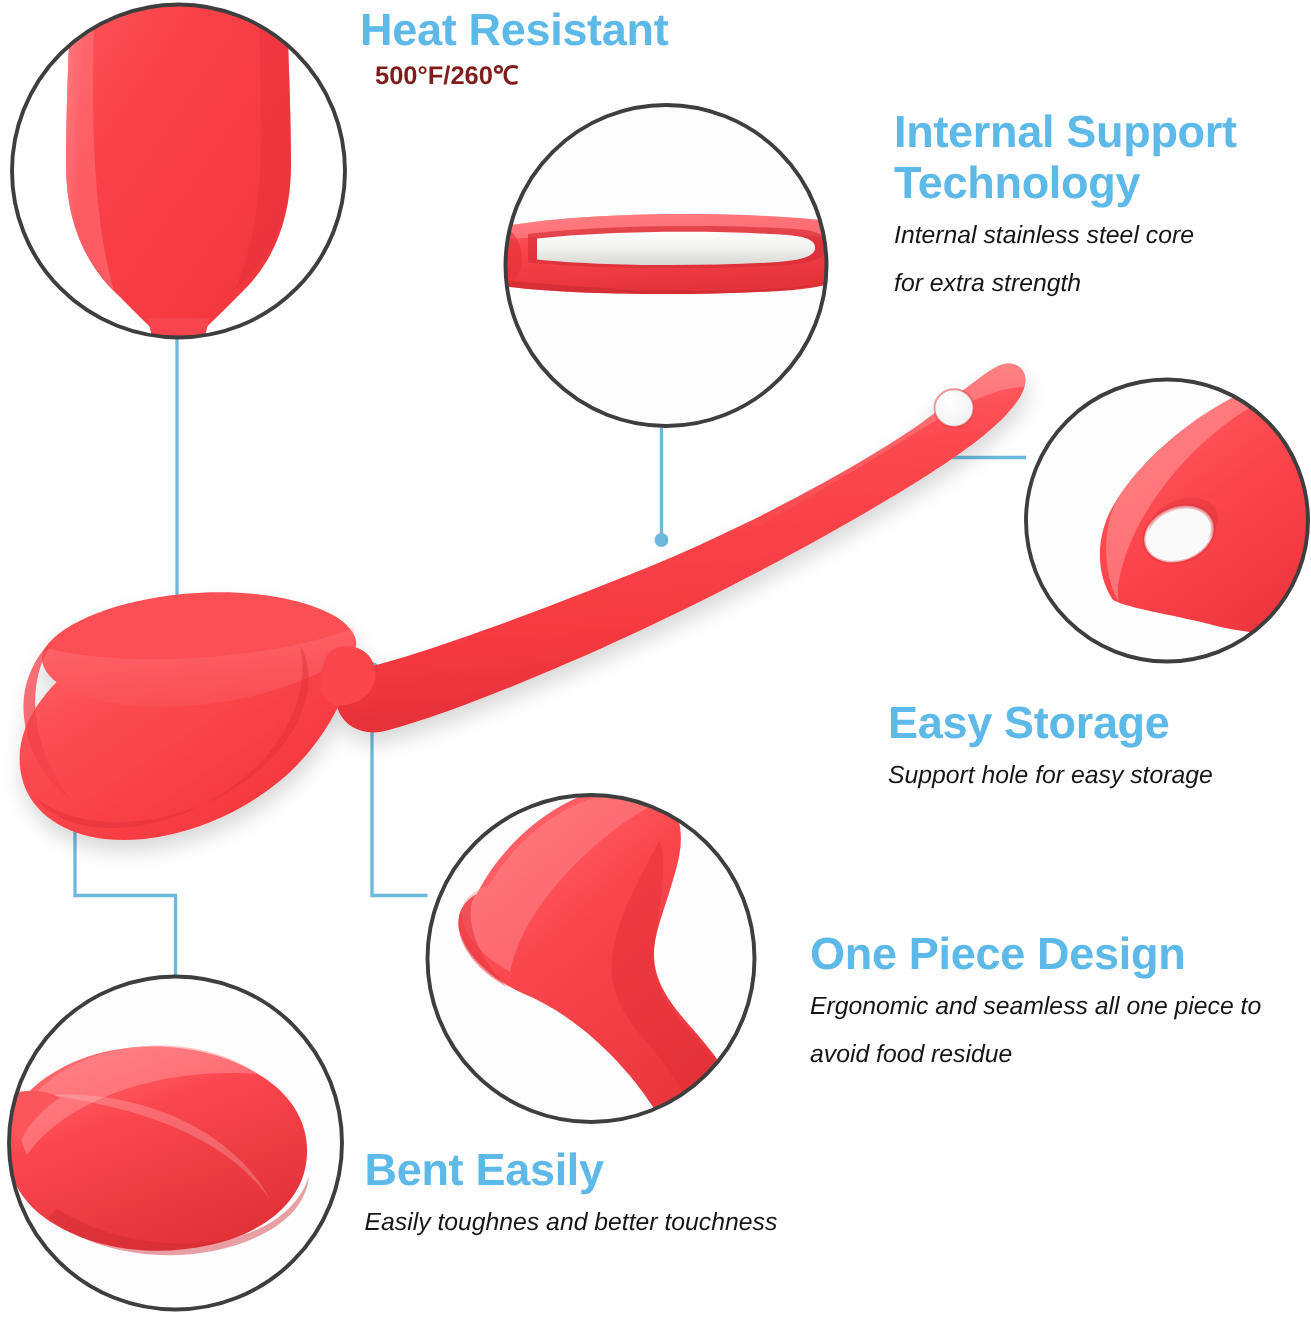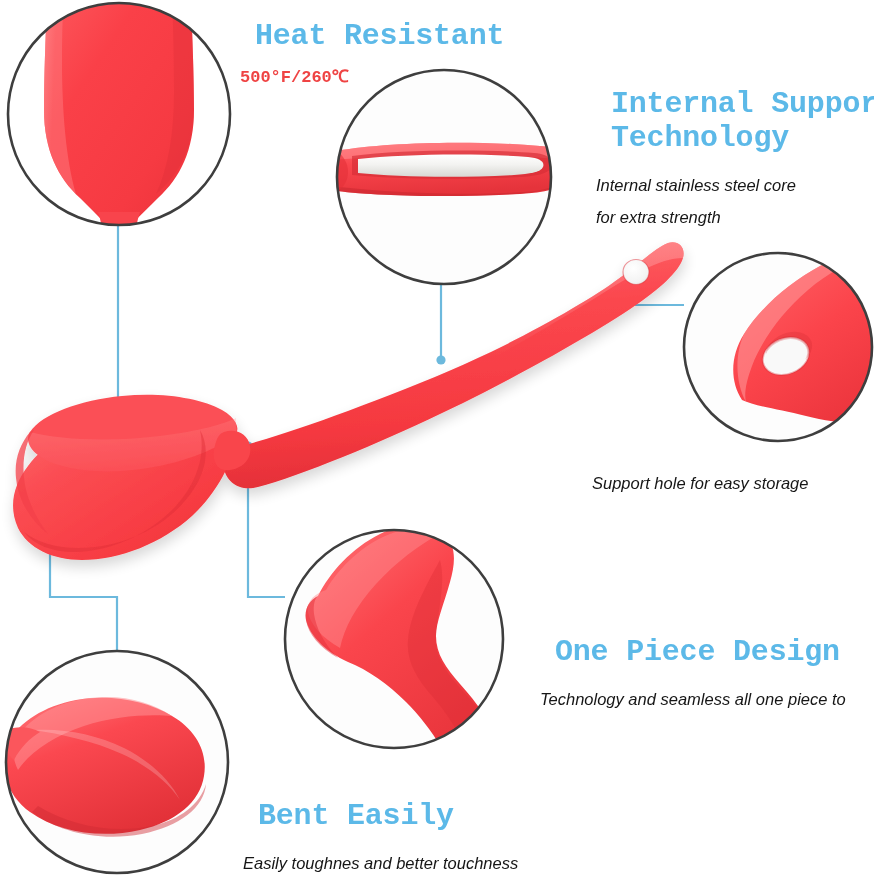--- a/index.html
+++ b/index.html
@@ -22,55 +22,55 @@
     position: absolute;
     left: 0;
     top: 0;
     width: 874px;
     height: 883px;
   }
   .txt-block {
     position: absolute;
   }
   .f-title {
-    font-family: Liberation Mono, monospace;
+    font-family: Liberation Sans, sans-serif;
     font-weight: bold;
     font-size: 30px;
     line-height: 34px;
     color: #5cb9e8;
     letter-spacing: -0.2px;
     white-space: nowrap;
-    margin: 15px;
+    margin: 0;
   }
   .f-title.two-line {
     white-space: normal;
     width: 290px;
   }
   .f-sub {
     font-family: "Liberation Sans", sans-serif;
     font-style: italic;
     font-size: 16.5px;
     line-height: 30px;
     color: #161616;
     margin: 2px 0 0 0;
   }
   .f-temp {
-    font-family: Liberation Mono, monospace;
+    font-family: Liberation Sans, sans-serif;
     font-weight: bold;
     font-size: 17px;
     line-height: 20px;
-    color: #ef4444;
-    margin: 3px 0 0 0;
+    color: #7f1d1d;
+    margin: 3px 0 0 10px;
     white-space: nowrap;
   }
   .blk-heat      { left: 240px; top: 4px; }
   .blk-internal  { left: 596px; top: 72px; }
   .blk-storage   { left: 592px; top: 466px; }
   .blk-onepiece  { left: 540px; top: 620px; }
-  .blk-bent      { left: 243px; top: 784px; }
+  .blk-bent      { left: 243px; top: 764px; }
 </style>
 </head>
 <body>
 
 <div id="stage">
 
   <svg id="art" viewBox="0 0 874 883" aria-hidden="true">
     <defs>
 
       <linearGradient id="gBlade" x1="0" y1="0" x2="1" y2="1">
@@ -403,26 +403,28 @@
     <p class="f-temp">500°F/260℃</p>
   </div>
 
   <div class="txt-block blk-internal">
     <p class="f-title two-line">Internal Support Technology</p>
     <p class="f-sub">Internal stainless steel core</p>
     <p class="f-sub">for extra strength</p>
   </div>
 
   <div class="txt-block blk-storage">
+    <p class="f-title">Easy Storage</p>
     <p class="f-sub">Support hole for easy storage</p>
   </div>
 
   <div class="txt-block blk-onepiece">
     <p class="f-title">One Piece Design</p>
-    <p class="f-sub">Technology and seamless all one piece to</p>
+    <p class="f-sub">Ergonomic and seamless all one piece to</p>
+    <p class="f-sub">avoid food residue</p>
   </div>
 
   <div class="txt-block blk-bent">
     <p class="f-title">Bent Easily</p>
     <p class="f-sub">Easily toughnes and better touchness</p>
   </div>
 
 </div>
 
 </body></html>

